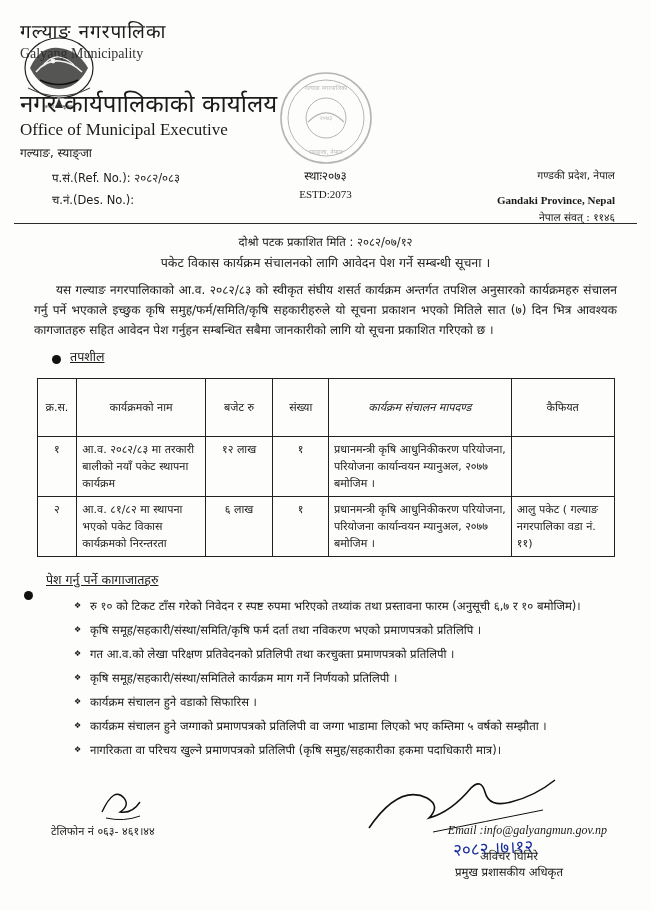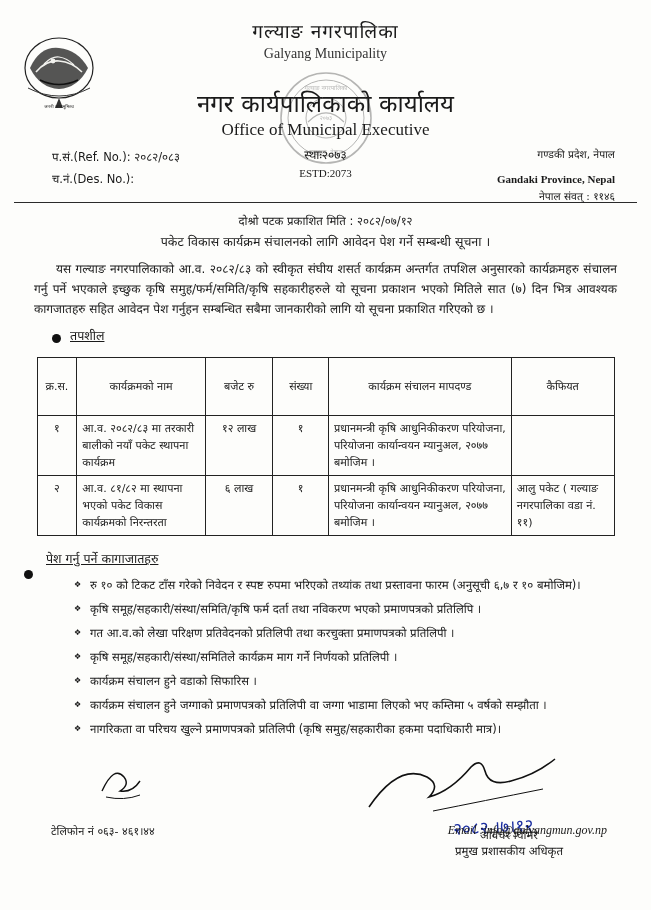--- a/index.html
+++ b/index.html
@@ -13,21 +13,20 @@
   }
   .page{
     position:relative;
     width:651px;height:910px;
     padding:0;
     box-sizing:border-box;
   }
   
   .header{
     position:relative;
-    text-align:center;
     padding:10px 20px 0 20px;
   }
   .emblem{
     position:absolute;
     left:22px;top:28px;
     width:74px;height:86px;
   }
   .emblem svg{display:block;}
   .np-title{
     font-size:19px;
@@ -140,21 +139,21 @@
     padding:4px 5px;
     vertical-align:top;
     line-height:17px;
   }
   table.prog th{font-weight:normal;text-align:center;padding:20px 4px;}
   td.c{text-align:center;}
   .col1{width:32px;}
   .col2{width:130px;}
   .col3{width:64px;}
   .col4{width:50px;}
-  .col5{width:190px;}
+  .col5{width:190px;font-style:italic;}
   .col6{width:100px;}
   
   .docs-head{
     margin:14px 0 2px 46px;
     font-size:12.5px;
     font-family:"DejaVu Sans", sans-serif;
     text-decoration:underline;
   }
   ul.docs{
     list-style:none;
@@ -234,20 +233,21 @@
         <text x="48" y="20" font-size="6" text-anchor="middle" fill="#111" font-family="DejaVu Sans, sans-serif">गल्याङ नगरपालिका</text>
         <text x="48" y="84" font-size="6" text-anchor="middle" fill="#111" font-family="DejaVu Sans, sans-serif">स्याङ्जा, नेपाल</text>
         <text x="48" y="50" font-size="6" text-anchor="middle" fill="#111" font-family="DejaVu Sans, sans-serif">२०७३</text>
       </svg>
     </div>
 
     <div class="np-title">गल्याङ नगरपालिका</div>
     <div class="en-title">Galyang Municipality</div>
     <div class="np-office">नगर कार्यपालिकाको कार्यालय</div>
     <div class="en-office">Office of Municipal Executive</div>
+    <div class="np-place">गल्याङ, स्याङ्जा</div>
   </div>
 
   <div class="refblock">
     <div class="ref-left">
       <div>प.सं.(Ref. No.): २०८२/०८३</div>
       <div>च.नं.(Des. No.):</div>
     </div>
     <div class="ref-center">
       <div class="c1">स्थाः२०७३</div>
       <div class="c2">ESTD:2073</div>

